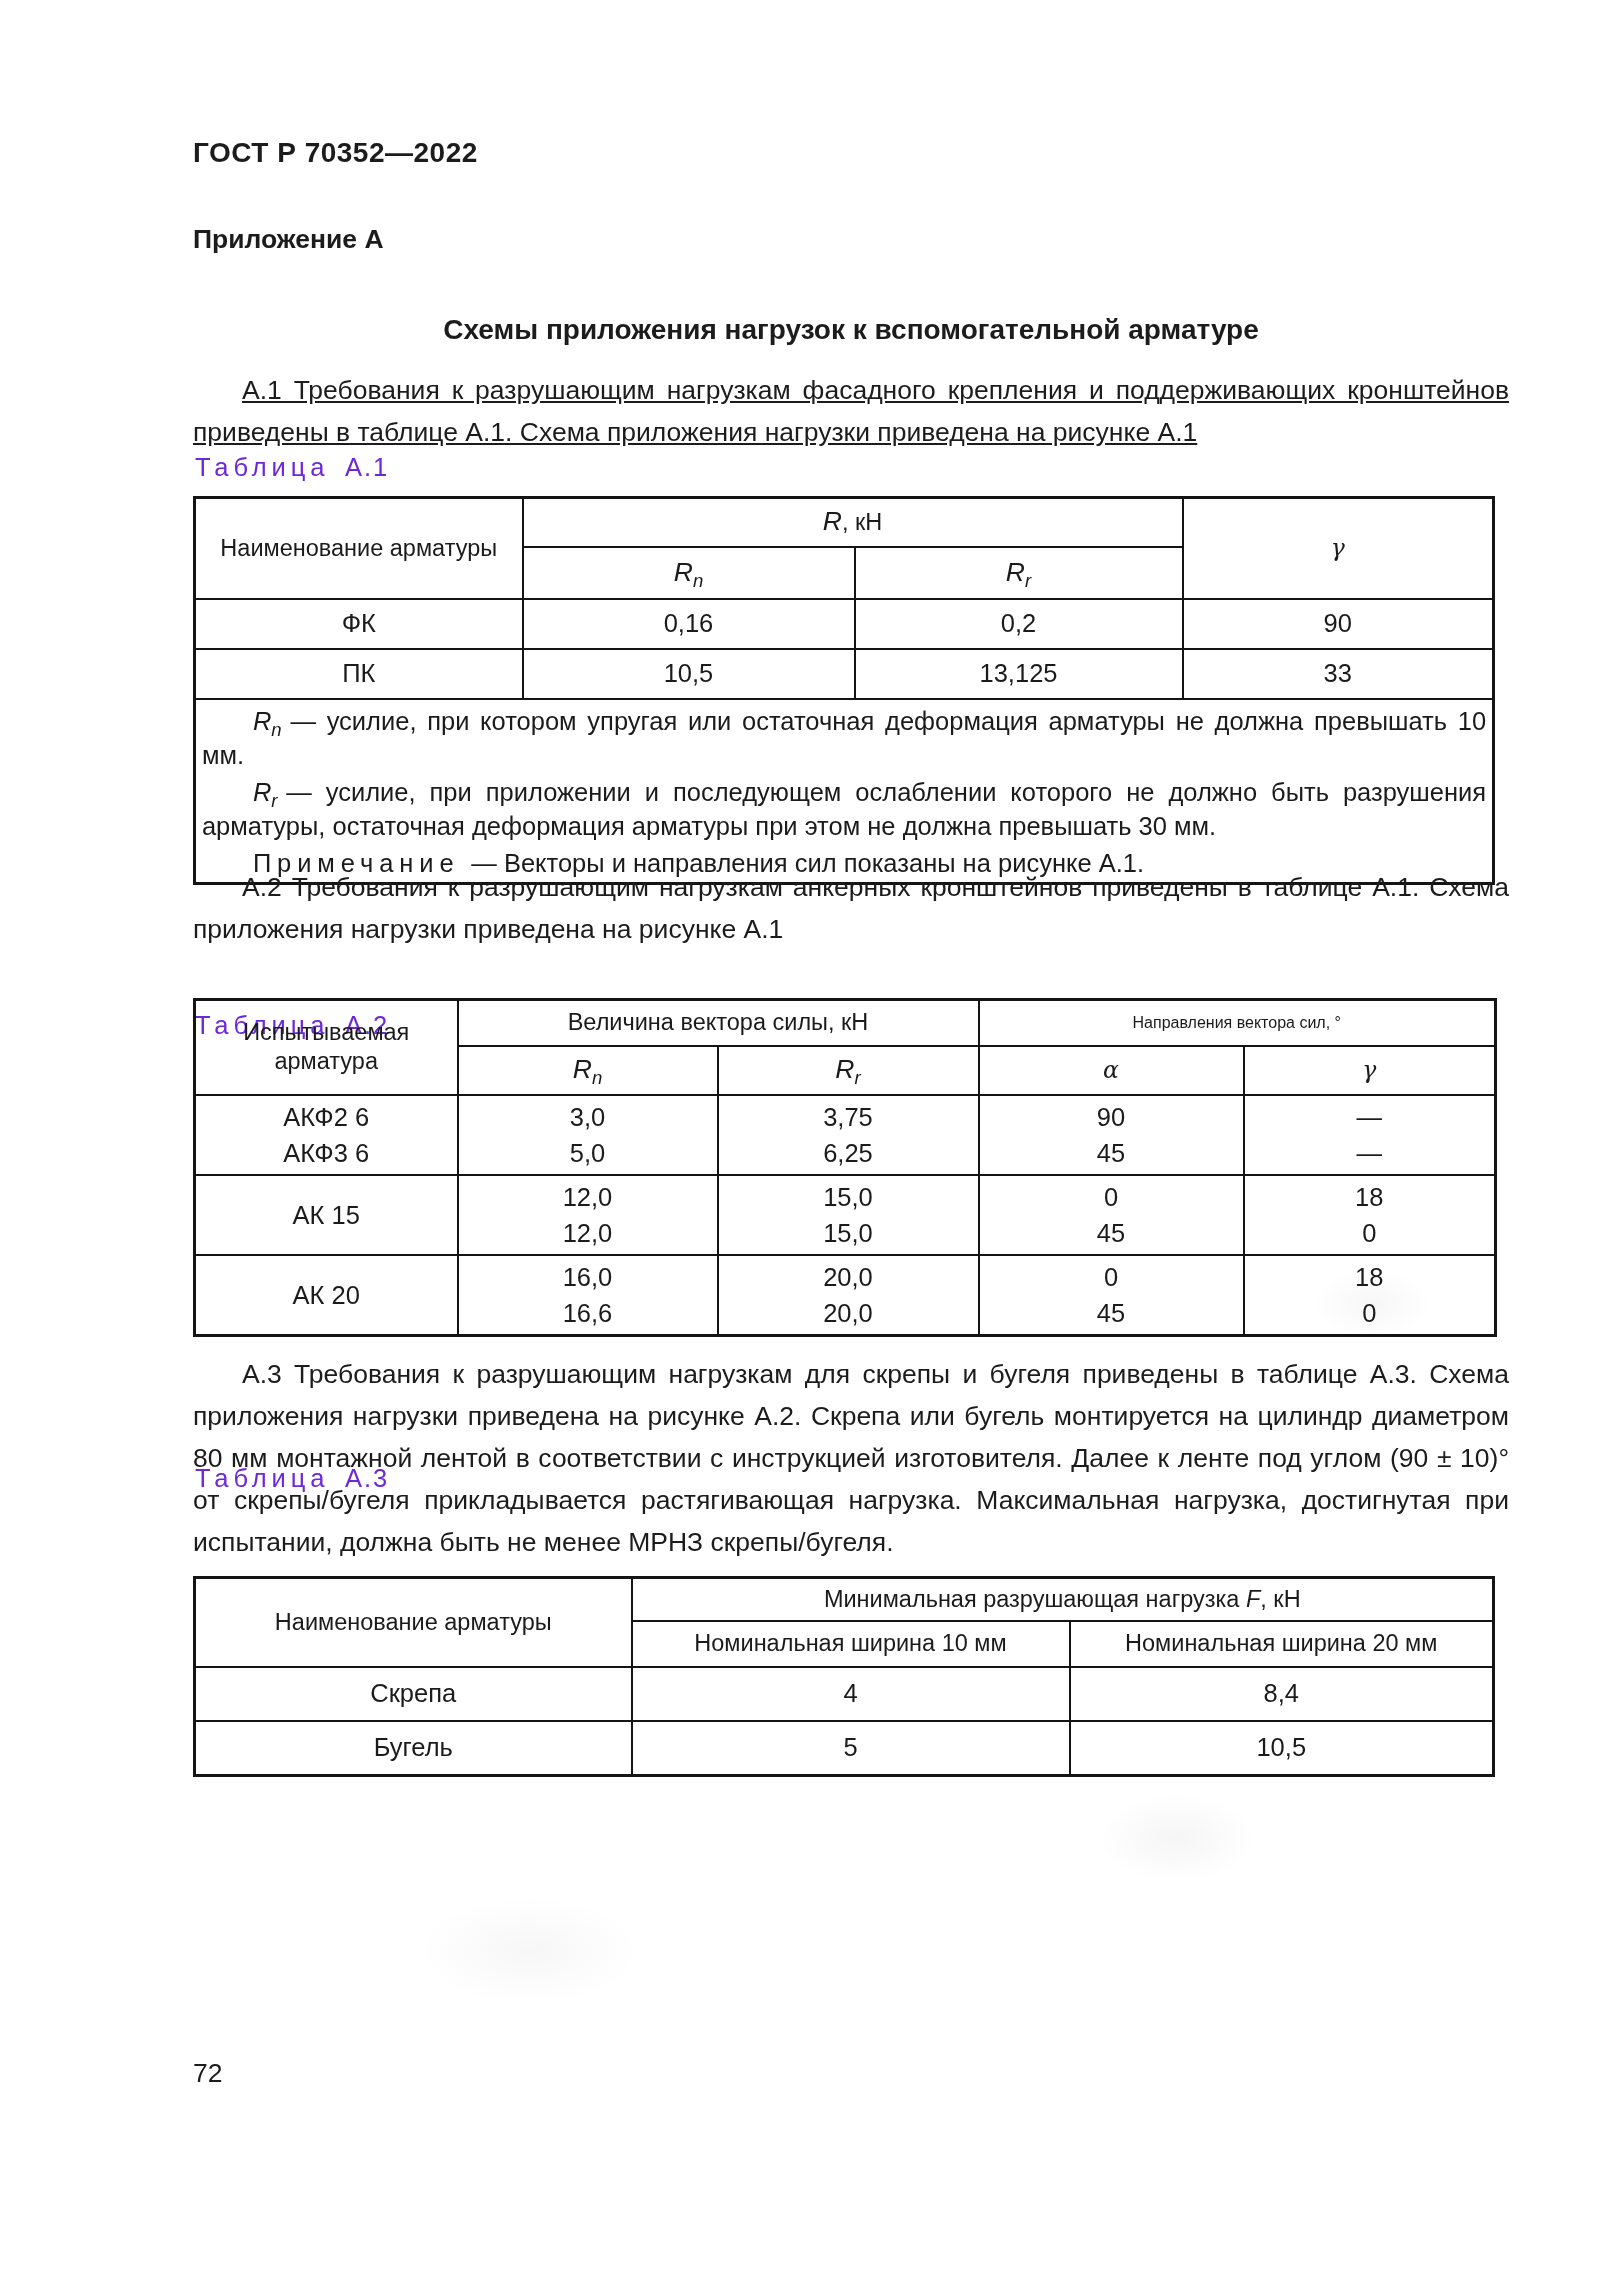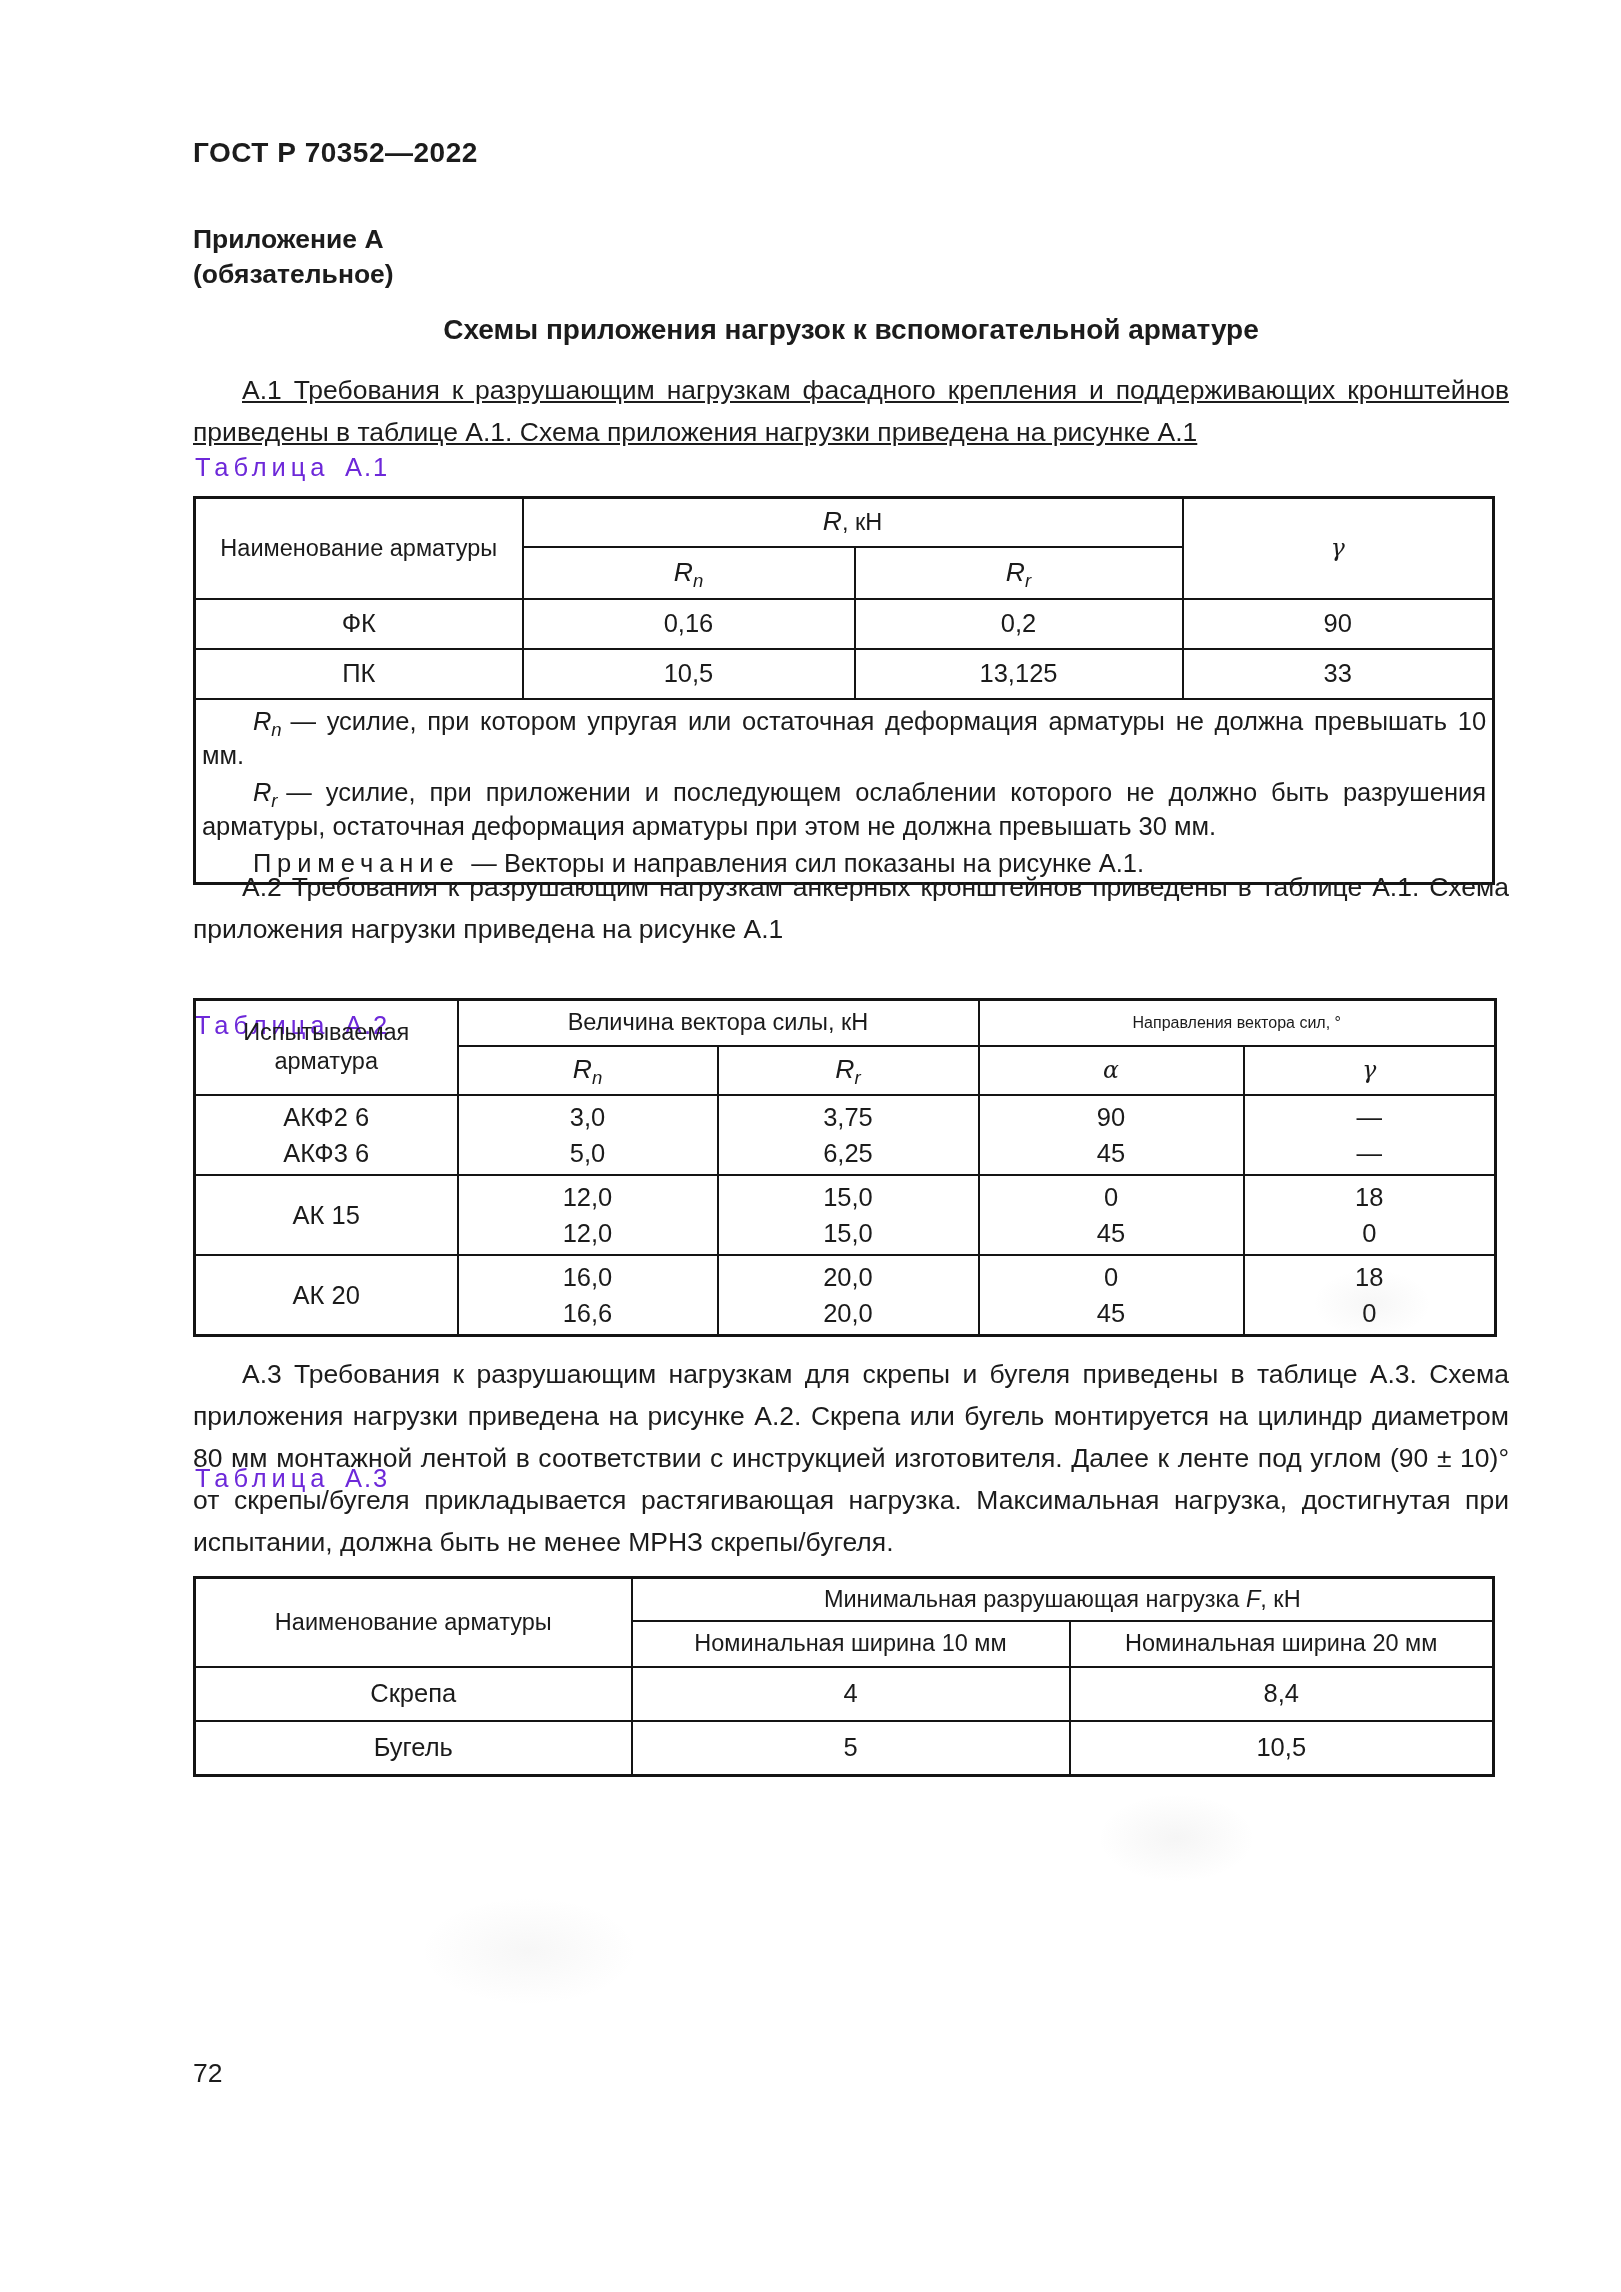--- a/index.html
+++ b/index.html
@@ -77,21 +77,20 @@
 </head>
 <body>
 
 <div class="page">
   <div class="content">
 
     <div class="doc-number">ГОСТ Р 70352—2022</div>
 
     <div class="appendix">
       <div>Приложение А</div>
-      <div>(обязательное)</div>
     </div>
 
     <div class="section-title">Схемы приложения нагрузок к вспомогательной арматуре</div>
 
     <p class="para para-a1">А.1 Требования к разрушающим нагрузкам фасадного крепления и поддерживающих кронштейнов приведены в таблице А.1. Схема приложения нагрузки приведена на рисунке А.1</p>
 
     <div class="tlabel tlabel-a1">
       <span class="spaced">Таблица</span><span class="lnum">А.1</span>
     </div>
 

